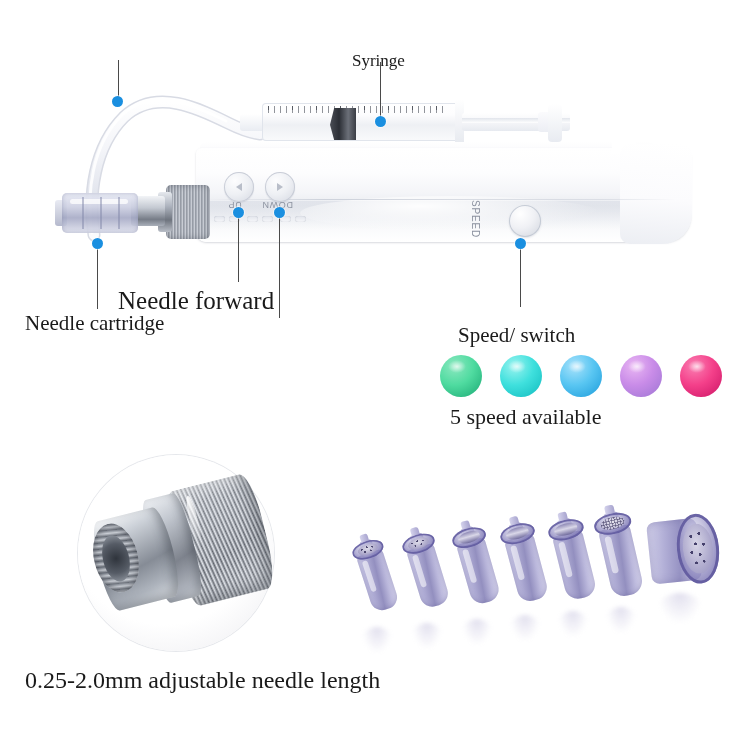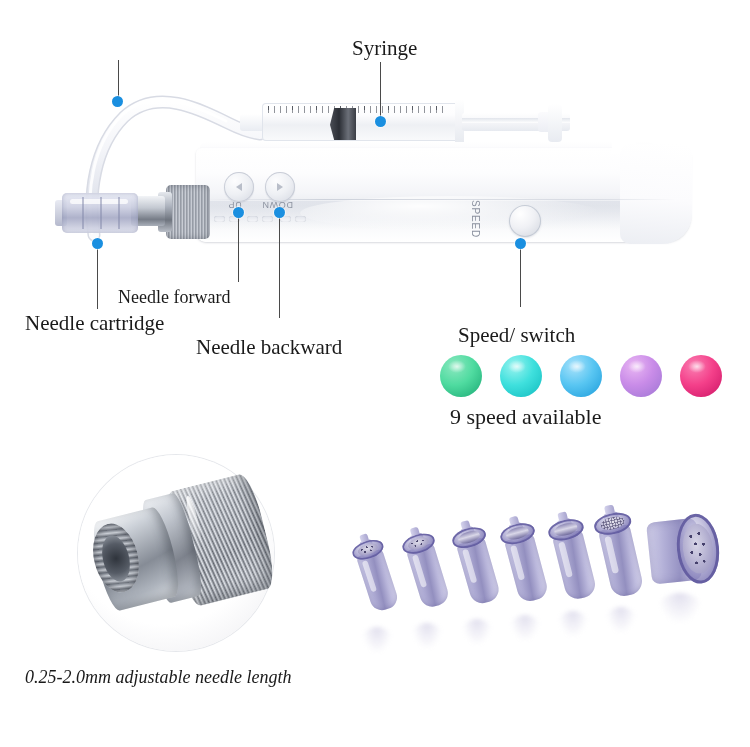--- a/index.html
+++ b/index.html
@@ -568,57 +568,56 @@
       <div class="cartridge-rib" style="left:38px;"></div>
       <div class="cartridge-rib" style="left:56px;"></div>
     </div>
   </div>
 
   <div class="leader" style="left: 118px; top: 60px; height: 42px; background: rgb(74, 74, 74);"></div>
   <div class="dot" style="left: 112px; top: 96px; background: rgb(26, 143, 224);"></div>
 
   <div class="leader" style="left: 380px; top: 62px; height: 58px; background: rgb(74, 74, 74);"></div>
   <div class="dot" style="left: 375px; top: 116px; background: rgb(26, 143, 224);"></div>
-  <div class="label" style="left: 352px; top: 38px; font-size: 21px; color: rgb(26, 26, 26); font-family: Liberation Serif, serif;">Syringe</div>
+  <div class="label" style="left: 352px; top: 52px; font-size: 17px; color: rgb(26, 26, 26); font-family: Liberation Serif, serif;">Syringe</div>
 
   <div class="dot" style="left: 92px; top: 238px; background: rgb(26, 143, 224);"></div>
   <div class="leader" style="left: 97px; top: 249px; height: 60px; background: rgb(74, 74, 74);"></div>
   <div class="label" style="left: 25px; top: 313px; font-size: 21px; color: rgb(26, 26, 26);">Needle cartridge</div>
 
   <div class="dot" style="left: 233px; top: 207px; background: rgb(26, 143, 224);"></div>
   <div class="leader" style="left: 238px; top: 218px; height: 64px; background: rgb(74, 74, 74);"></div>
-  <div class="label" style="left: 118px; top: 288px; font-size: 18px; color: rgb(26, 26, 26);">Needle forward</div>
+  <div class="label" style="left: 118px; top: 288px; font-size: 25px; color: rgb(26, 26, 26);">Needle forward</div>
 
   <div class="dot" style="left: 274px; top: 207px; background: rgb(26, 143, 224);"></div>
   <div class="leader" style="left: 279px; top: 218px; height: 100px; background: rgb(74, 74, 74);"></div>
-  <div class="label" style="left: 196px; top: 337px; font-size: 21px; color: rgb(26, 26, 26);">Needle backward</div>
 
   <div class="dot" style="left: 515px; top: 238px; background: rgb(26, 143, 224);"></div>
   <div class="leader" style="left: 520px; top: 249px; height: 58px; background: rgb(74, 74, 74);"></div>
   <div class="label" style="left: 458px; top: 313px; font-size: 21px; color: rgb(26, 26, 26); margin-top: 12px;">Speed/ switch</div>
 
   <div id="speed-balls">
     <div class="ball" style="left: 0px; background: radial-gradient(circle at 34% 26%, rgb(140, 232, 192) 0%, rgb(79, 219, 160) 46%, rgb(39, 181, 126) 86%, rgb(79, 219, 160) 100%);"></div>
     <div class="ball" style="left: 60px; background: radial-gradient(circle at 34% 26%, rgb(154, 243, 239) 0%, rgb(63, 224, 221) 46%, rgb(28, 196, 198) 86%, rgb(63, 224, 221) 100%);"></div>
     <div class="ball" style="left: 120px; background: radial-gradient(circle at 34% 26%, rgb(169, 226, 251) 0%, rgb(89, 198, 242) 46%, rgb(43, 166, 224) 86%, rgb(89, 198, 242) 100%);"></div>
     <div class="ball" style="left: 180px; background: radial-gradient(circle at 34% 26%, rgb(233, 182, 243) 0%, rgb(201, 140, 232) 46%, rgb(168, 122, 216) 86%, rgb(201, 140, 232) 100%);"></div>
     <div class="ball" style="left: 240px; background: radial-gradient(circle at 34% 26%, rgb(250, 127, 178) 0%, rgb(244, 64, 138) 46%, rgb(214, 31, 110) 86%, rgb(244, 64, 138) 100%);"></div>
   </div>
-  <div class="caption" style="left: 450px; top: 406px; font-size: 22px; color: rgb(26, 26, 26);">9 speed available</div>
+  <div class="caption" style="left: 450px; top: 406px; font-size: 22px; color: rgb(26, 26, 26);">5 speed available</div>
 
   <div id="nozzle-block">
     <div class="nozzle-circle"></div>
     <div class="nz-knurl"></div>
     <div class="nz-midring"></div>
     <div class="nz-barrel"></div>
     <div class="nz-thread"></div>
     <div class="nz-thread-inner"></div>
     <div class="nz-spec"></div>
   </div>
-  <div class="caption" style="left: 25px; top: 668px; font-size: 18px; color: rgb(26, 26, 26); font-style: italic;">0.25-2.0mm adjustable needle length</div>
+  <div class="caption" style="left: 25px; top: 668px; font-size: 24px; color: rgb(26, 26, 26);">0.25-2.0mm adjustable needle length</div>
 
   <div id="cartridges">
 
     <div class="cart" style="left:6px;  top:42px; transform:rotate(-18deg) scale(0.80);">
       <div class="cart-shell">
           <div class="cart-neck"></div>
           <div class="cart-nub"></div>
         </div>
       <div class="cart-rim"></div>
         <div class="cart-face dots"></div>

